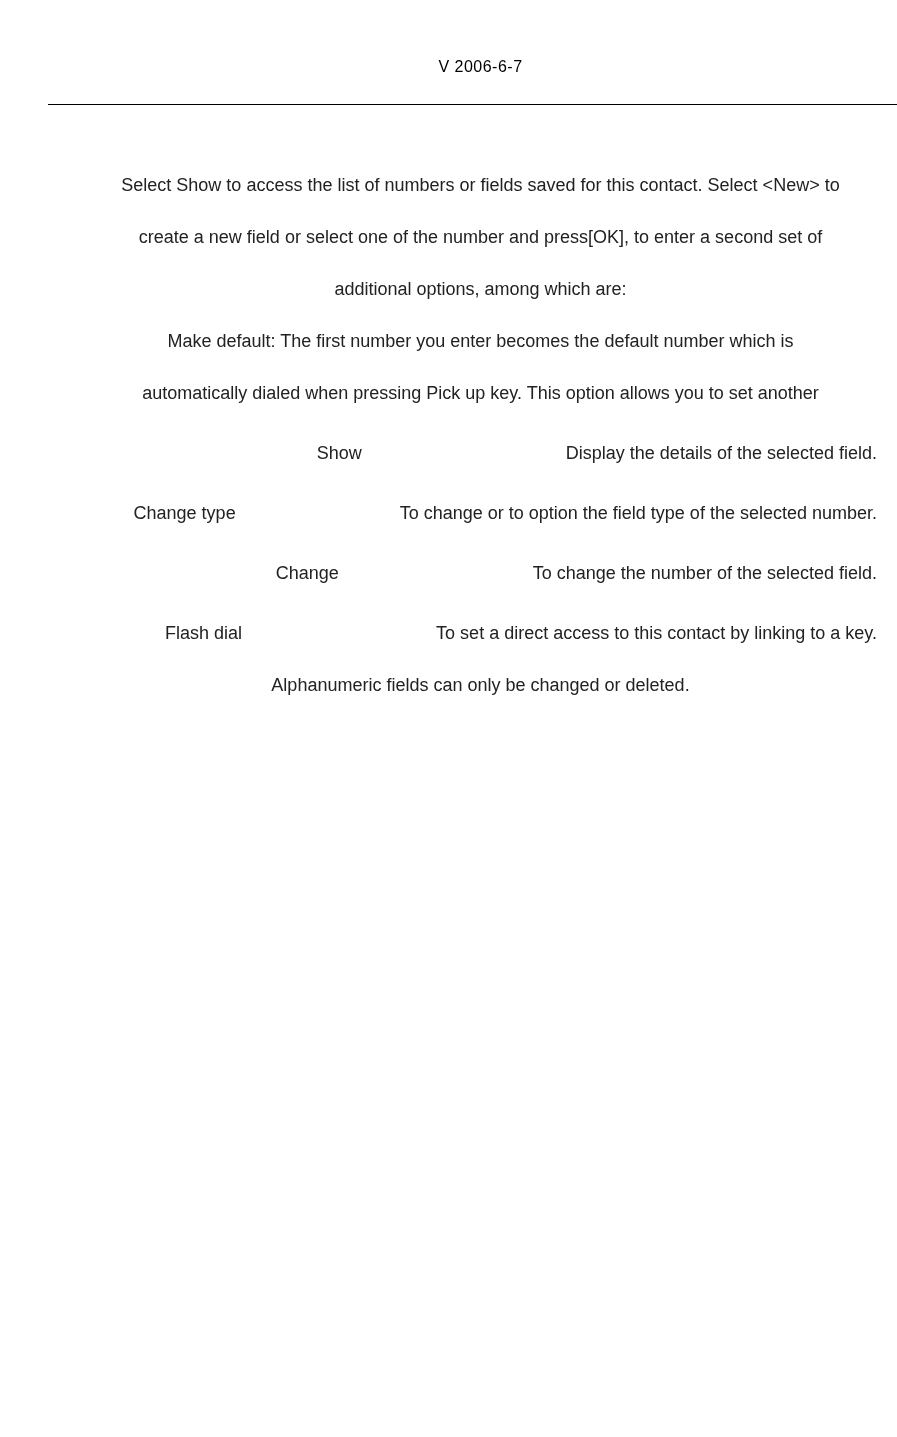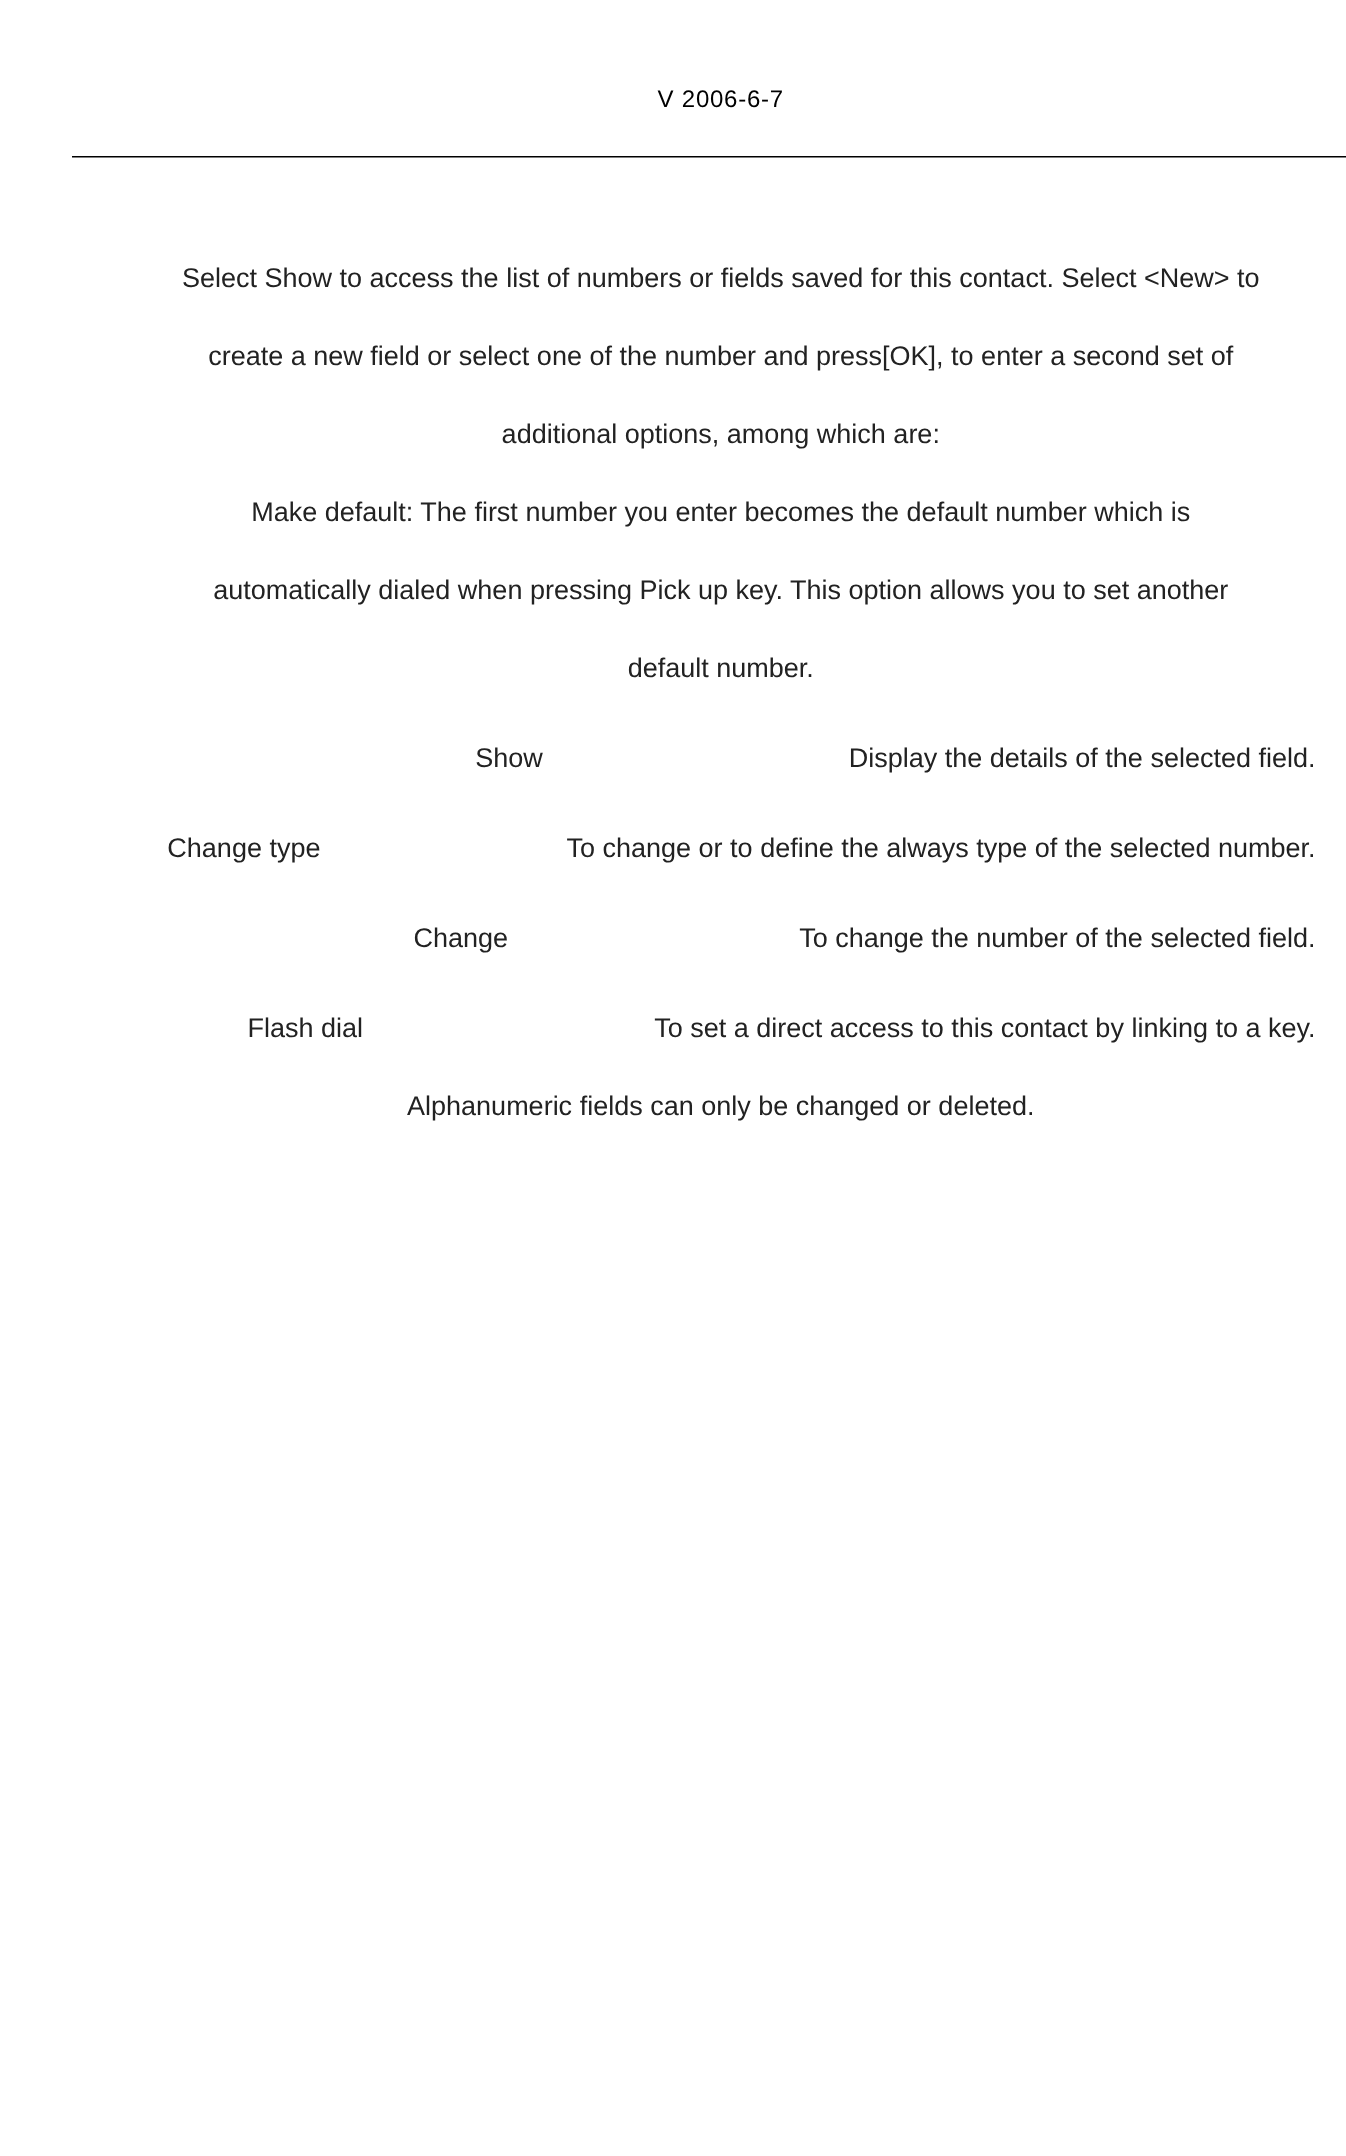--- a/index.html
+++ b/index.html
@@ -58,33 +58,32 @@
 </div>
 <div class="header-line"></div>
 
 <div class="content">
   <div class="paragraph">Select Show to access the list of numbers or fields saved for this contact. Select &lt;New&gt; to</div>
   <div class="paragraph">create a new field or select one of the number and press[OK], to enter a second set of</div>
   <div class="paragraph">additional options, among which are:</div>
 
   <div class="paragraph">Make default: The first number you enter becomes the default number which is</div>
   <div class="paragraph">automatically dialed when pressing Pick up key. This option allows you to set another</div>
-  <div class="paragraph">default number.</div>
 
 
   <div class="option-row">
     <span>Show</span>
     <span style="display:inline-block; width:130px;"></span>
     <span>Display the details of the selected field.</span>
   </div>
 
   <div class="option-row">
     <span>Change type</span>
     <span style="display:inline-block; width:90px;"></span>
-    <span>To change or to define the always type of the selected number.</span>
+    <span>To change or to option the field type of the selected number.</span>
   </div>
 
   <div class="option-row">
     <span>Change</span>
     <span style="display:inline-block; width:120px;"></span>
     <span>To change the number of the selected field.</span>
   </div>
 
   <div class="option-row">
     <span>Flash dial</span>

